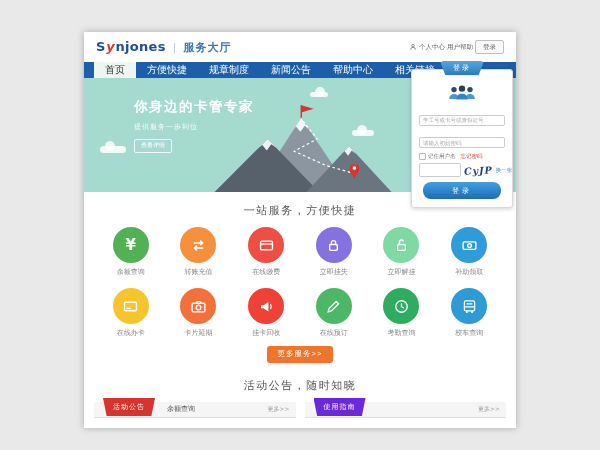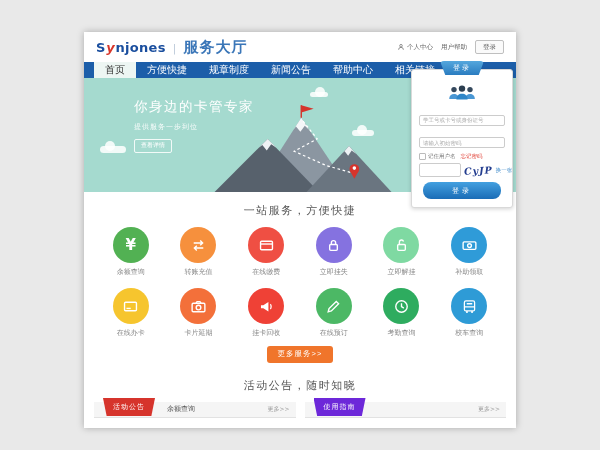--- a/index.html
+++ b/index.html
@@ -11,32 +11,32 @@
   }
   .page{
     width:432px;height:396px;margin:32px auto 0;background:#fff;
     box-shadow:0 0 7px rgba(0,0,0,.28);position:relative;overflow:hidden;
   }
   
   .hdr{height:30px;display:flex;align-items:center;padding:0 12px;background:#fff;}
   .logo{display:flex;align-items:baseline;font-weight:bold;font-size:13px;color:#1a4e9e;letter-spacing:.3px;}
   .logo .accent{color:#d8372b;font-style:italic;margin:0 .5px;}
   .site-divider{color:#b8c6d6;font-size:10px;margin:0 7px;font-weight:normal;}
-  .site-name{color:#3a76b8;font-size:15px;letter-spacing:1px;}
-  .hdr-right{margin-left:auto;display:flex;align-items:center;gap:8px;font-size:6.5px;color:#666;}
+  .site-name{color:#3a76b8;font-size:11px;letter-spacing:1px;}
+  .hdr-right{margin-left:auto;display:flex;align-items:center;gap:2px;font-size:6.5px;color:#666;}
   .hdr-link{display:flex;align-items:center;gap:2px;cursor:pointer;}
   .hdr-login-btn{border:1px solid #bfbfbf;border-radius:2px;padding:1.5px 7px;color:#555;background:#fafafa;cursor:pointer;}
   
   .nav{background:#1c5ea9;height:16px;display:flex;padding-left:10px;}
   .nav-item{color:#fff;font-size:10px;line-height:16px;padding:0 11px;cursor:pointer;}
   .nav-item.active{background:#edf6f3;color:#333;}
   
   .hero{position:relative;height:114px;background:#a5dacf;}
   .hero-text{position:absolute;left:50px;top:20px;color:#fff;z-index:2;}
-  .hero-title{font-size:13.5px;font-weight:normal;letter-spacing:1.5px;}
+  .hero-title{font-size:13.5px;font-weight:bold;letter-spacing:1.5px;}
   .hero-sub{font-size:7px;opacity:.92;margin-top:6px;letter-spacing:1px;}
   .hero-cta{display:inline-block;margin-top:6px;font-size:6px;border:1px solid rgba(255,255,255,.85);
     padding:1.5px 6px;border-radius:2px;color:#fff;cursor:pointer;}
   .cloud{position:absolute;background:rgba(255,255,255,.85);border-radius:10px;}
   .cloud::before{content:"";position:absolute;background:inherit;border-radius:50%;width:10px;height:10px;top:-5px;left:5px;}
   .mtn{position:absolute;left:118px;bottom:0;z-index:1;}
   
   .login-card{
     position:absolute;right:3px;top:-9px;width:102px;background:#fff;border:1px solid #d9d9d9;
     border-radius:3px;box-shadow:0 1px 4px rgba(0,0,0,.18);padding:12px 7px 8px;z-index:6;box-sizing:border-box;

